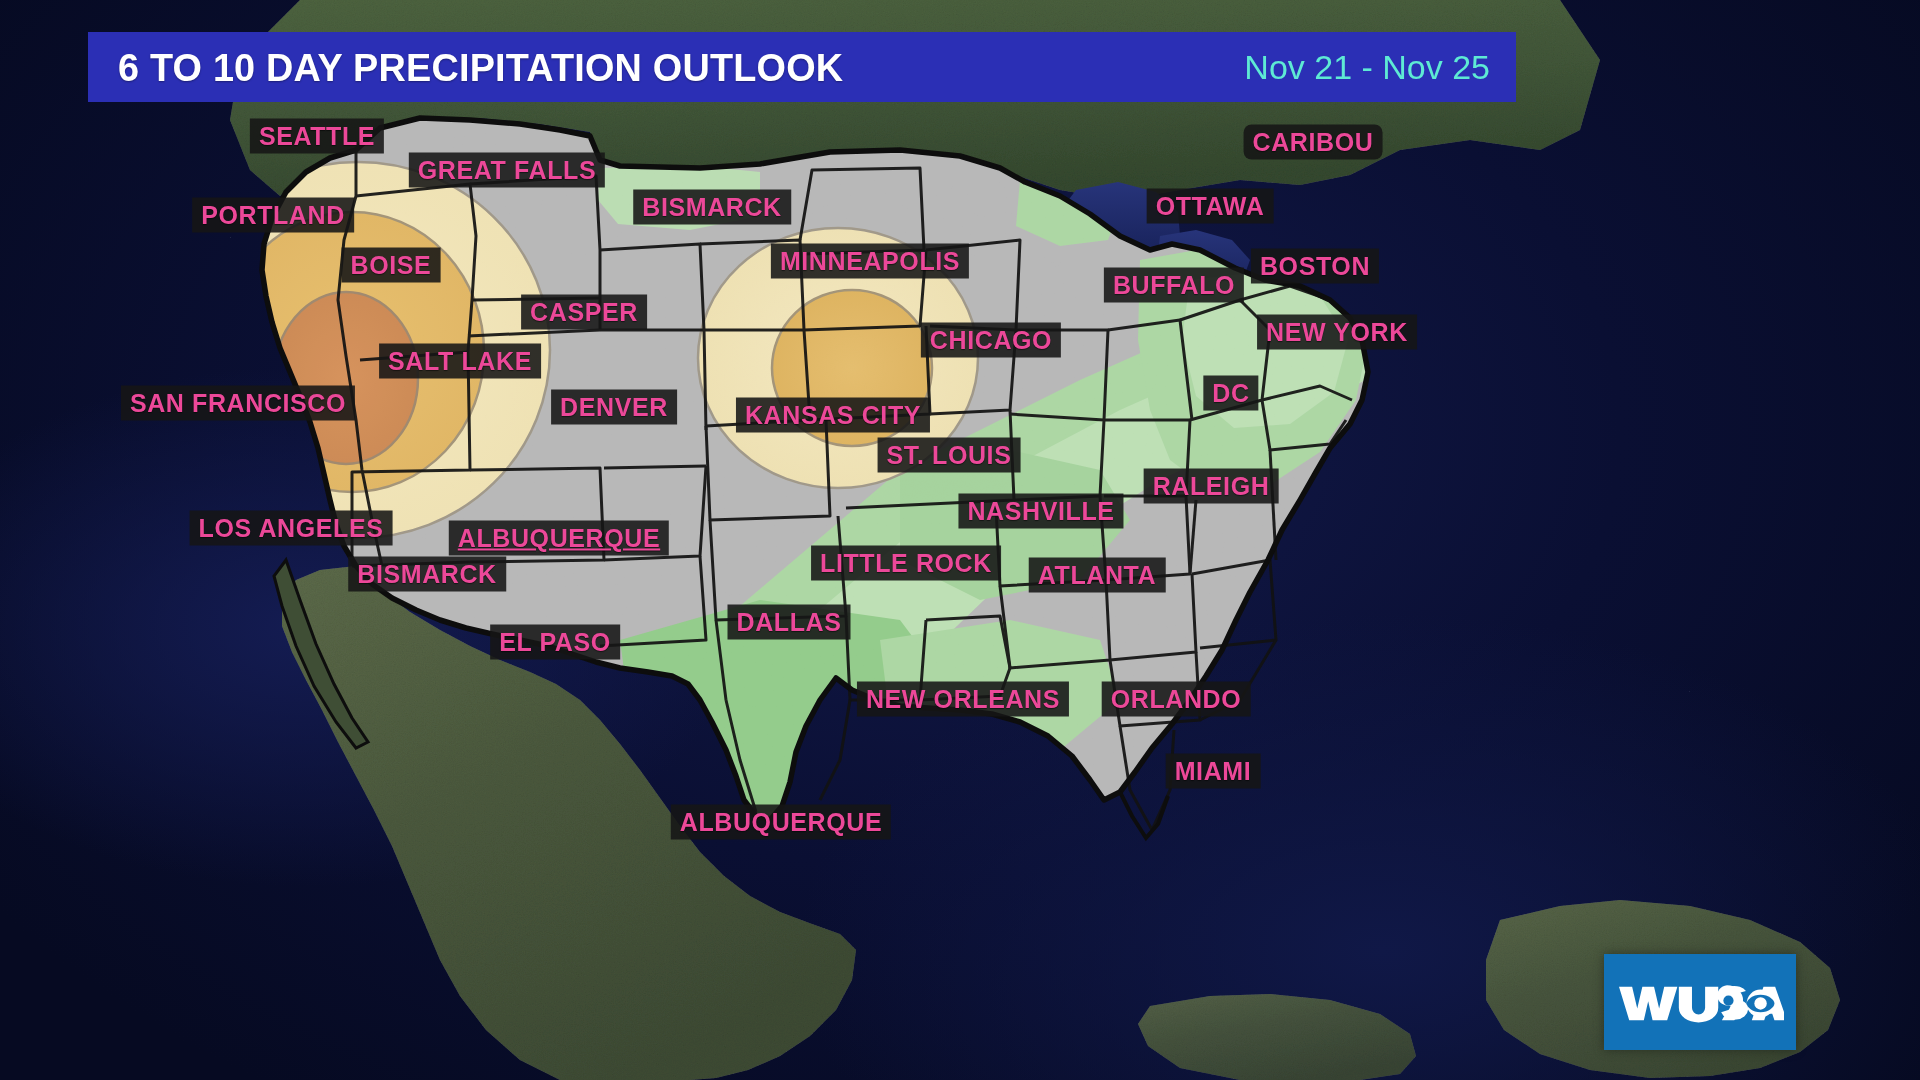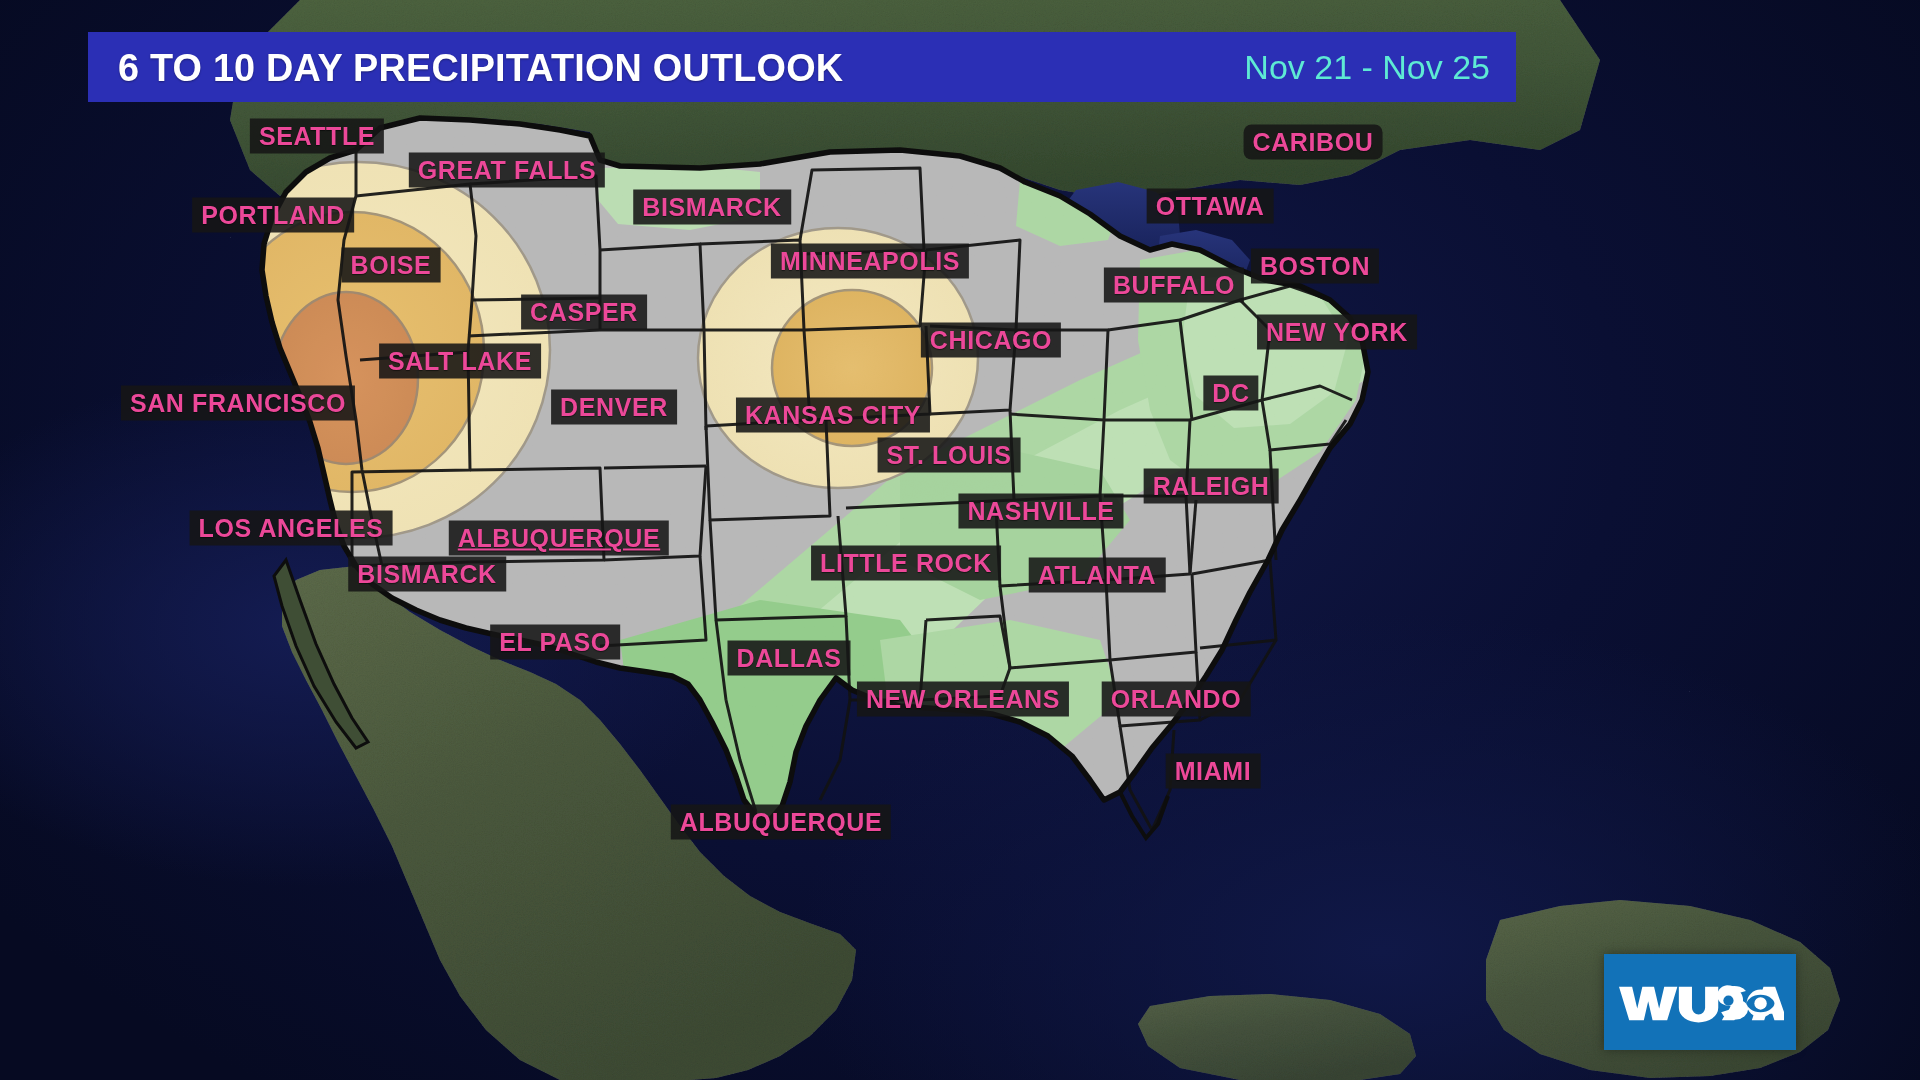--- a/index.html
+++ b/index.html
@@ -332,21 +332,21 @@
       <div class="city" style="left: 614px; top: 407px;">DENVER</div>
       <div class="city" style="left: 833px; top: 415px;">KANSAS CITY</div>
       <div class="city" style="left: 949px; top: 455px;">ST. LOUIS</div>
       <div class="city" style="left: 1211px; top: 486px;">RALEIGH</div>
       <div class="city" style="left: 1041px; top: 511px;">NASHVILLE</div>
       <div class="city" style="left: 291px; top: 528px;">LOS ANGELES</div>
       <div class="city" style="left: 559px; top: 538px; text-decoration: underline;">ALBUQUERQUE</div>
       <div class="city" style="left: 906px; top: 563px;">LITTLE ROCK</div>
       <div class="city" style="left: 1097px; top: 575px;">ATLANTA</div>
       <div class="city" style="left: 427px; top: 574px;">BISMARCK</div>
-      <div class="city" style="left: 789px; top: 622px; margin-top: 36px;">DALLAS</div>
+      <div class="city" style="left: 789px; top: 622px;">DALLAS</div>
       <div class="city" style="left: 555px; top: 642px;">EL PASO</div>
       <div class="city" style="left: 963px; top: 699px;">NEW ORLEANS</div>
       <div class="city" style="left: 1176px; top: 699px;">ORLANDO</div>
       <div class="city" style="left: 1213px; top: 771px;">MIAMI</div>
       <div class="city" style="left: 781px; top: 822px;">ALBUQUERQUE</div>
     </div>
 
   <div class="logo" style="background: rgb(18, 114, 184);">
     <svg viewBox="0 0 230 74">
       <g fill="#ffffff">

